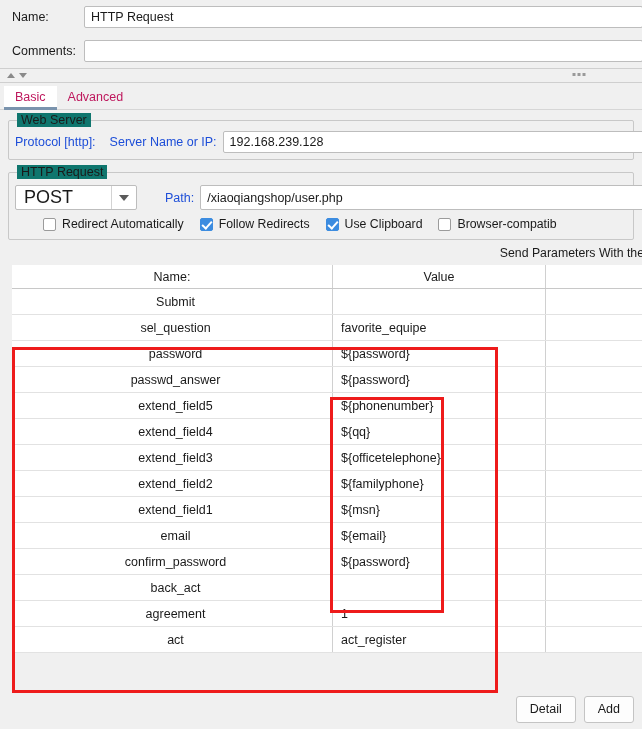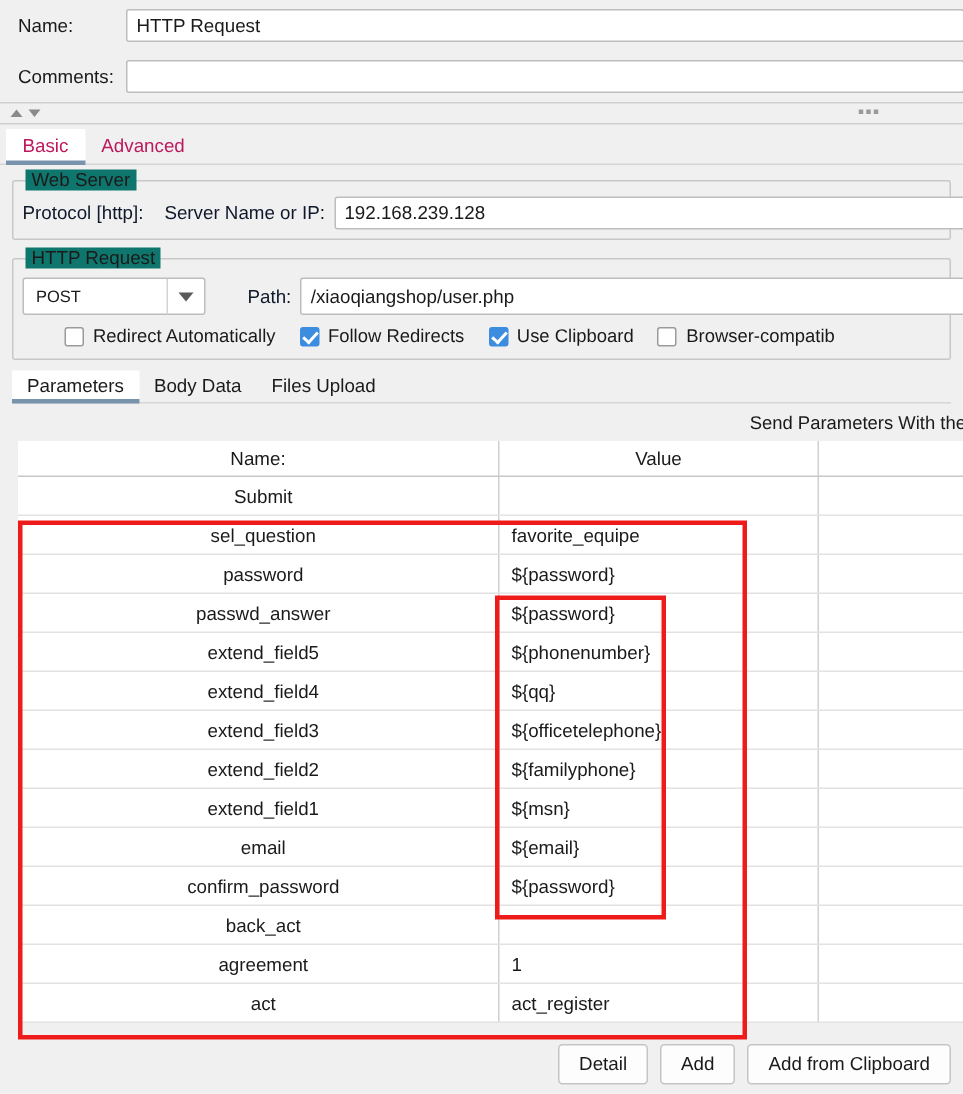--- a/index.html
+++ b/index.html
@@ -127,21 +127,21 @@
     font-size: 12.5px;
     color: #1a1a1a;
   }
   .field-row {
     display: flex;
     align-items: center;
     gap: 0;
   }
   .fl {
     font-size: 12.5px;
-    color: #0f172a;
+    color: #1d4ed8;
     white-space: nowrap;
   }
   .inp {
     height: 22px;
     background: #ffffff;
     border: 1px solid #bdbdbd;
     border-radius: 2px;
     display: flex;
     align-items: center;
     padding-left: 6px;
@@ -156,21 +156,21 @@
     background: #fff;
     border: 1px solid #bdbdbd;
     border-radius: 2px;
     display: flex;
     align-items: center;
     box-sizing: border-box;
   }
   .combo .ctext {
     flex: 1;
     padding-left: 8px;
-    font-size: 11px;
+    font-size: 18px;
   }
   .combo .cbtn {
     width: 24px;
     height: 100%;
     border-left: 1px solid #d3d3d3;
     display: flex;
     align-items: center;
     justify-content: center;
   }
   .combo .carrow {
@@ -381,25 +381,20 @@
         <span class="cbox on"></span>
         <span class="cblab">Use Clipboard</span>
       </span>
       <span class="cbitem">
         <span class="cbox"></span>
         <span class="cblab">Browser-compatib</span>
       </span>
     </div>
   </div>
 
-  <div class="tabs-inner">
-    <div class="itab sel">Parameters</div>
-    <div class="itab">Body Data</div>
-    <div class="itab">Files Upload</div>
-  </div>
 
   <div class="send-params">Send Parameters With the</div>
 
   <div class="tbl-wrap">
     <table class="params">
       <thead>
         <tr>
           <th class="c-name">Name:</th>
           <th class="c-value">Value</th>
           <th class="c-rest"></th>
@@ -479,16 +474,15 @@
         </tbody>
     </table>
   </div>
 
   <div class="redbox" style="left:12px; top:347px; width:486px; height:346px;"></div>
   <div class="redbox" style="left:330px; top:397px; width:114px; height:216px;"></div>
 
   <div class="btnbar">
     <div class="btn">Detail</div>
     <div class="btn">Add</div>
-    <div class="btn">Add from Clipboard</div>
   </div>
 
 </div>
 
 </body></html>

